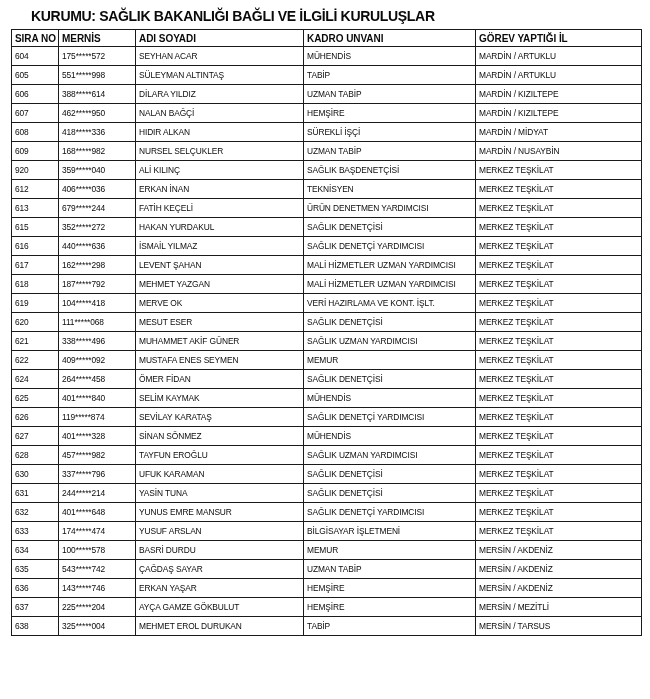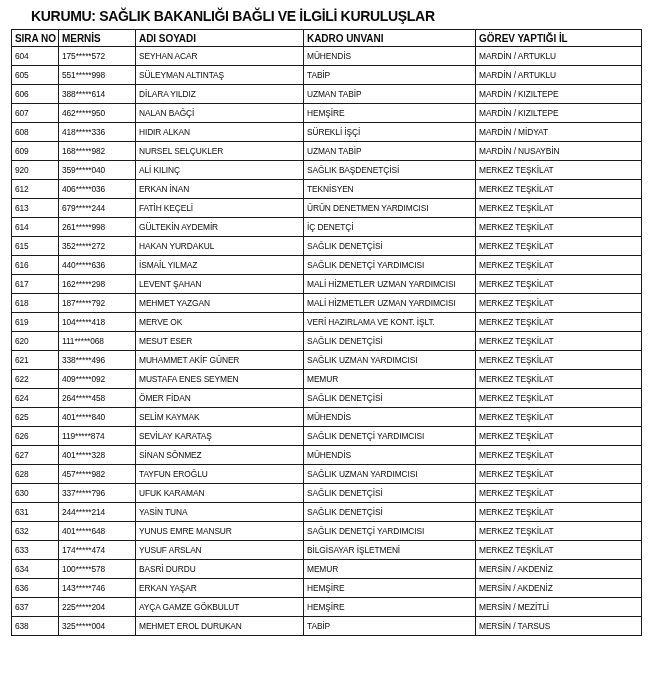--- a/index.html
+++ b/index.html
@@ -155,27 +155,20 @@
           <td class="kadro">TEKNİSYEN</td>
           <td class="il">MERKEZ TEŞKİLAT</td>
         </tr>
         <tr class="row-odd">
           <td class="sira">613</td>
           <td class="mernis">679*****244</td>
           <td class="ad">FATİH KEÇELİ</td>
           <td class="kadro">ÜRÜN DENETMEN YARDIMCISI</td>
           <td class="il">MERKEZ TEŞKİLAT</td>
         </tr>
-        <tr class="row-even">
-          <td class="sira">614</td>
-          <td class="mernis">261*****998</td>
-          <td class="ad">GÜLTEKİN AYDEMİR</td>
-          <td class="kadro">İÇ DENETÇİ</td>
-          <td class="il">MERKEZ TEŞKİLAT</td>
-        </tr>
         <tr class="row-odd">
           <td class="sira">615</td>
           <td class="mernis">352*****272</td>
           <td class="ad">HAKAN YURDAKUL</td>
           <td class="kadro">SAĞLIK DENETÇİSİ</td>
           <td class="il">MERKEZ TEŞKİLAT</td>
         </tr>
         <tr class="row-even">
           <td class="sira">616</td>
           <td class="mernis">440*****636</td>
@@ -288,20 +281,27 @@
           <td class="kadro">BİLGİSAYAR İŞLETMENİ</td>
           <td class="il">MERKEZ TEŞKİLAT</td>
         </tr>
         <tr class="row-even">
           <td class="sira">634</td>
           <td class="mernis">100*****578</td>
           <td class="ad">BASRİ DURDU</td>
           <td class="kadro">MEMUR</td>
           <td class="il">MERSİN / AKDENİZ</td>
         </tr>
+        <tr class="row-odd">
+          <td class="sira">635</td>
+          <td class="mernis">543*****742</td>
+          <td class="ad">ÇAĞDAŞ SAYAR</td>
+          <td class="kadro">UZMAN TABİP</td>
+          <td class="il">MERSİN / AKDENİZ</td>
+        </tr>
         <tr class="row-even">
           <td class="sira">636</td>
           <td class="mernis">143*****746</td>
           <td class="ad">ERKAN YAŞAR</td>
           <td class="kadro">HEMŞİRE</td>
           <td class="il">MERSİN / AKDENİZ</td>
         </tr>
         <tr class="row-odd">
           <td class="sira">637</td>
           <td class="mernis">225*****204</td>

